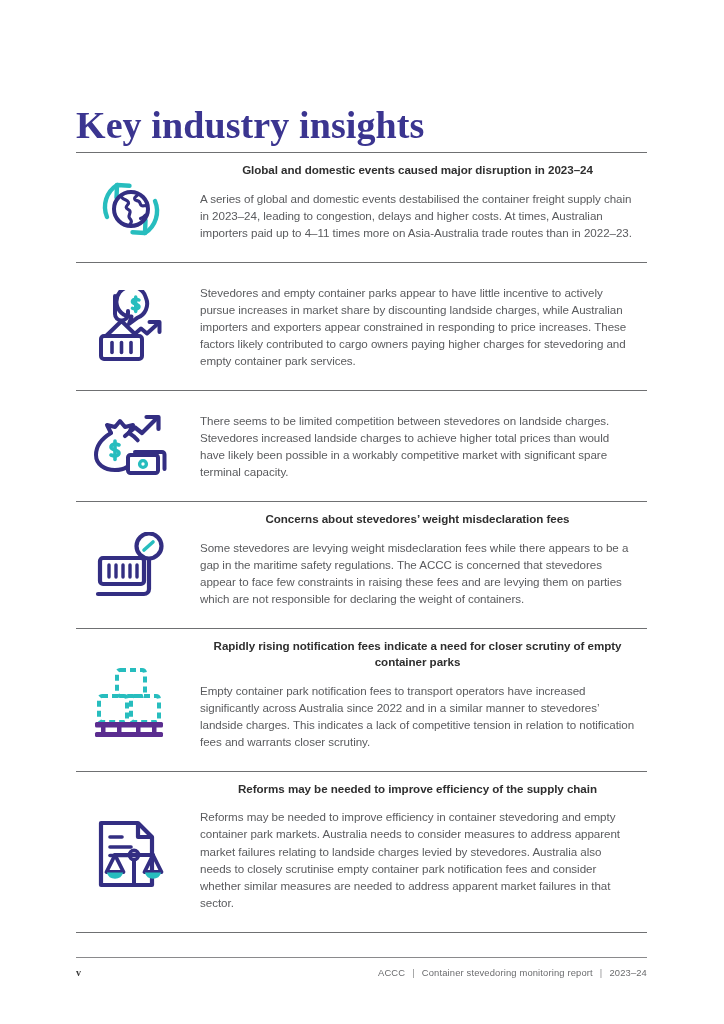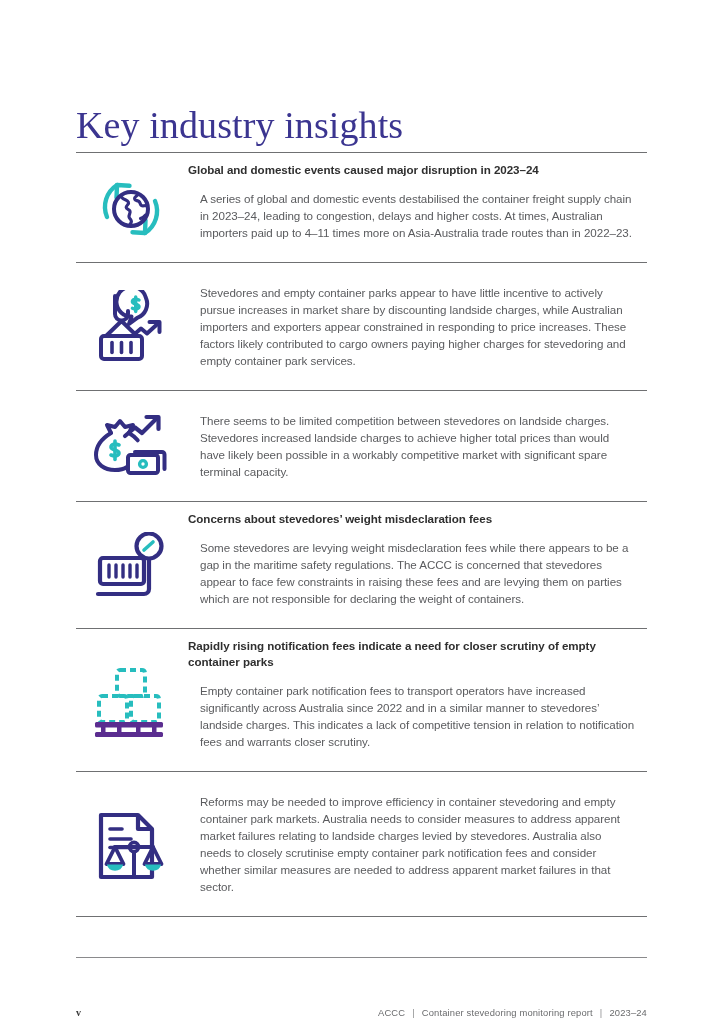--- a/index.html
+++ b/index.html
@@ -22,21 +22,21 @@
     background: #ffffff;
   }
 
   
   .page-title {
     position: absolute;
     left: 76px;
     top: 80px;
     font-family: "Liberation Serif", serif;
     font-size: 38px;
-    font-weight: 400;
+    font-weight: 700;
     color: #3b3590;
     letter-spacing: 0.1px;
     line-height: 1.1;
     white-space: nowrap;
   }
 
   
   .insights {
     position: absolute;
     left: 76px;
@@ -74,20 +74,21 @@
     padding-right: 0;
   }
   .insight-heading {
     font-family: "Liberation Sans", sans-serif;
     font-size: 11.6px;
     font-weight: bold;
     color: #2f2f2f;
     line-height: 1.36;
     margin: 0 0 9px 0;
     letter-spacing: -0.05px;
+    text-align: center;
   }
   .insight-text {
     font-family: "Liberation Sans", sans-serif;
     font-size: 11.6px;
     font-weight: 400;
     color: #5a5b5e;
     line-height: 1.47;
     margin: 12px;
     letter-spacing: -0.05px;
   }
@@ -109,21 +110,20 @@
     font-size: 10px;
     font-weight: bold;
     color: #3a3a3a;
   }
   .footer-meta {
     font-family: "Liberation Sans", sans-serif;
     font-size: 9.4px;
     color: #6a6b6d;
     letter-spacing: 0.15px;
     white-space: nowrap;
-    margin-top: 40px;
   }
   .footer-sep {
     padding: 0 7px;
     color: #8d8e90;
   }
 </style>
 </head>
 <body>
 
 <div class="page">
@@ -244,20 +244,21 @@
           <line x1="41" y1="45" x2="41" y2="70" stroke="#332e82" stroke-width="4" stroke-linecap="round"></line>
           <line x1="28" y1="70" x2="54" y2="70" stroke="#332e82" stroke-width="4" stroke-linecap="round"></line>
           <line x1="22" y1="40" x2="60" y2="40" stroke="#332e82" stroke-width="4" stroke-linecap="round"></line>
           <path d="M22 40 L13.5 57 L30.5 57 Z" fill="none" stroke="#332e82" stroke-width="3.8" stroke-linejoin="round"></path>
           <path d="M60 40 L51.5 57 L68.5 57 Z" fill="none" stroke="#332e82" stroke-width="3.8" stroke-linejoin="round"></path>
           <path d="M13.8 57.5 a8.5 8.5 0 0 0 16.4 0 z" fill="#27bdbe"></path>
           <path d="M51.8 57.5 a8.5 8.5 0 0 0 16.4 0 z" fill="#27bdbe"></path>
         </svg>
       </div>
       <div class="insight-body">
+        <p class="insight-heading">Reforms may be needed to improve efficiency of the supply chain</p>
         <p class="insight-text">Reforms may be needed to improve efficiency in container stevedoring and empty container park markets. Australia needs to consider measures to address apparent market failures relating to landside charges levied by stevedores. Australia also needs to closely scrutinise empty container park notification fees and consider whether similar measures are needed to address apparent market failures in that sector.</p>
       </div>
     </div>
 
   </div>
 
   <div class="footer">
     <span class="footer-page">v</span>
     <span class="footer-meta">
       <span>ACCC</span><span class="footer-sep">|</span><span>Container stevedoring monitoring report</span><span class="footer-sep">|</span><span>2023–24</span>

